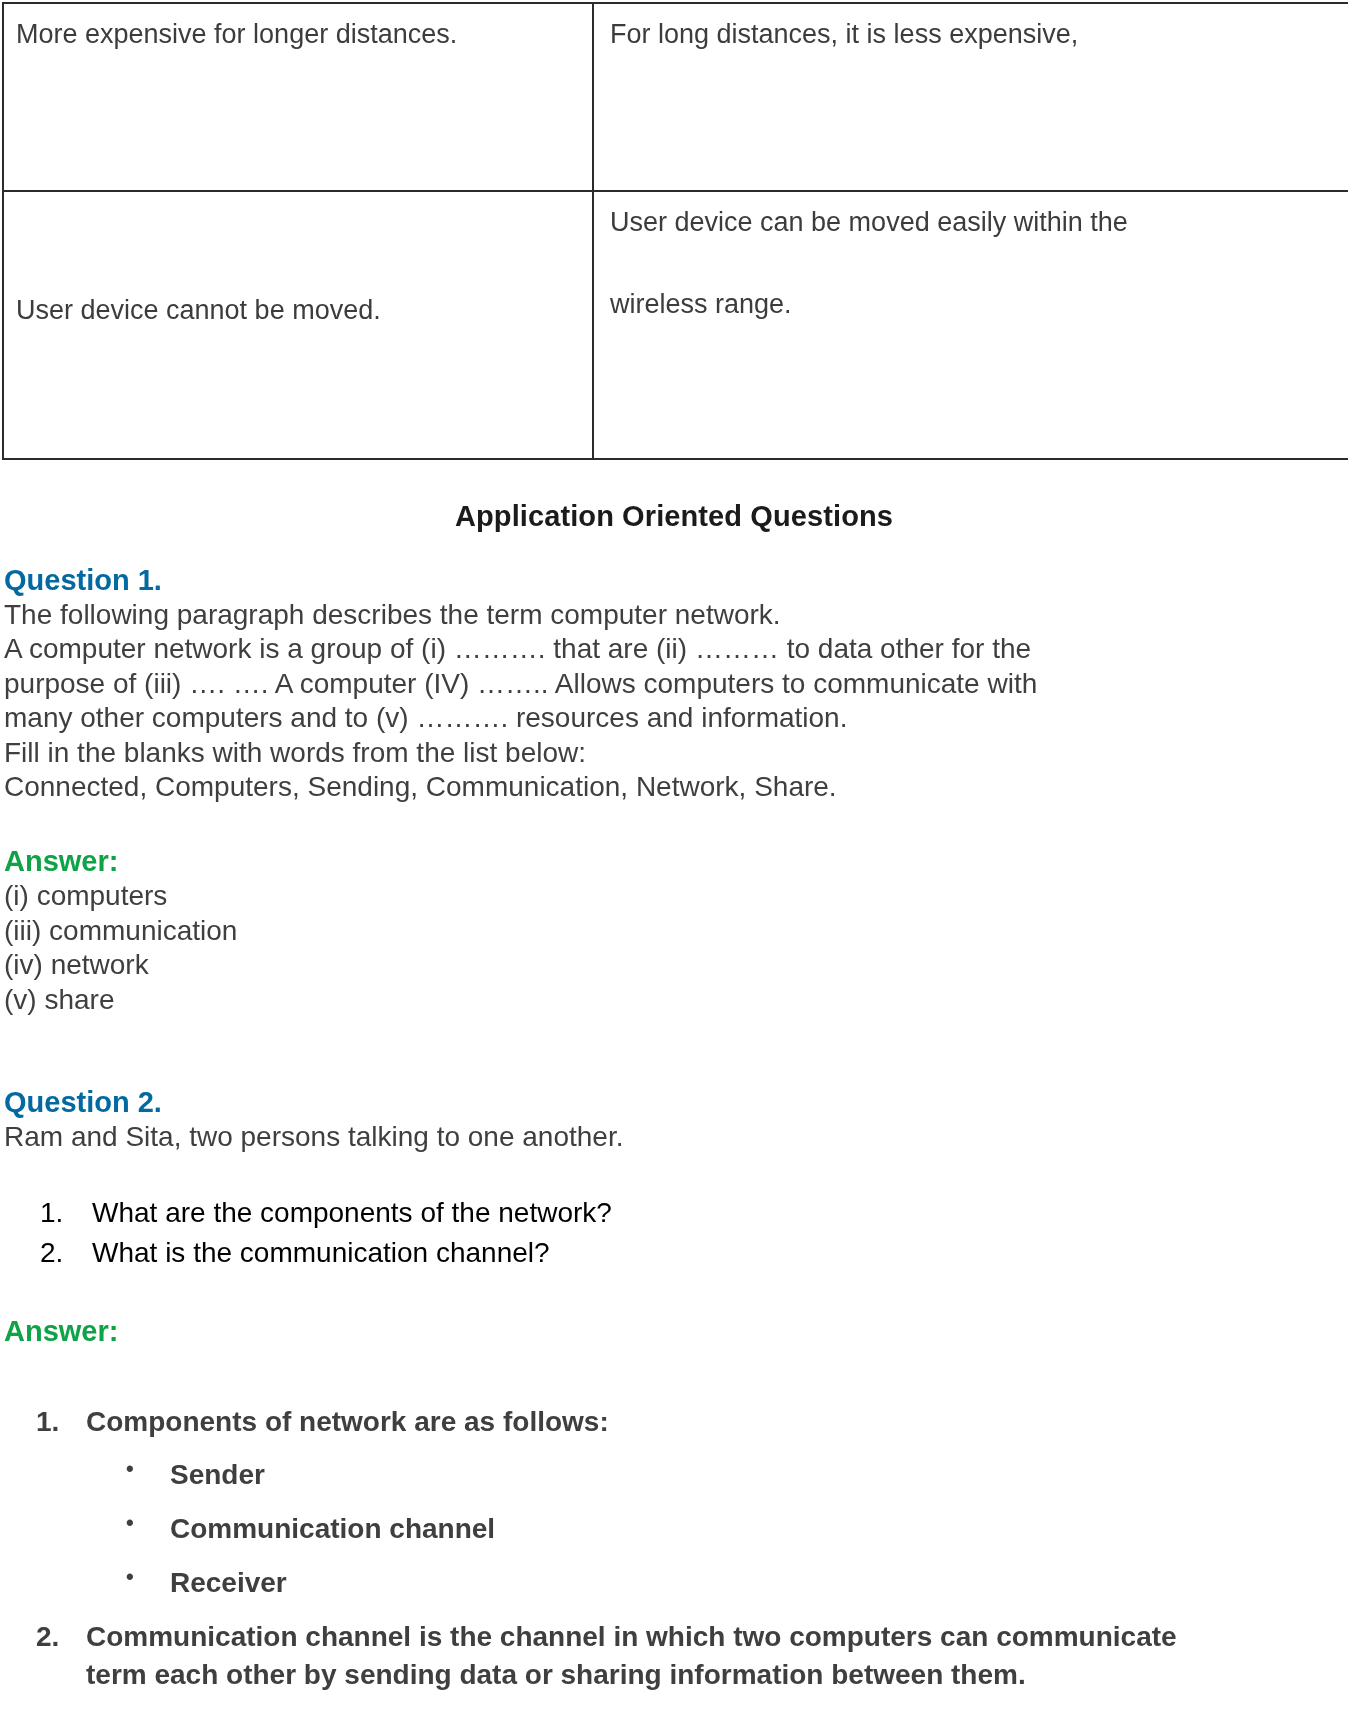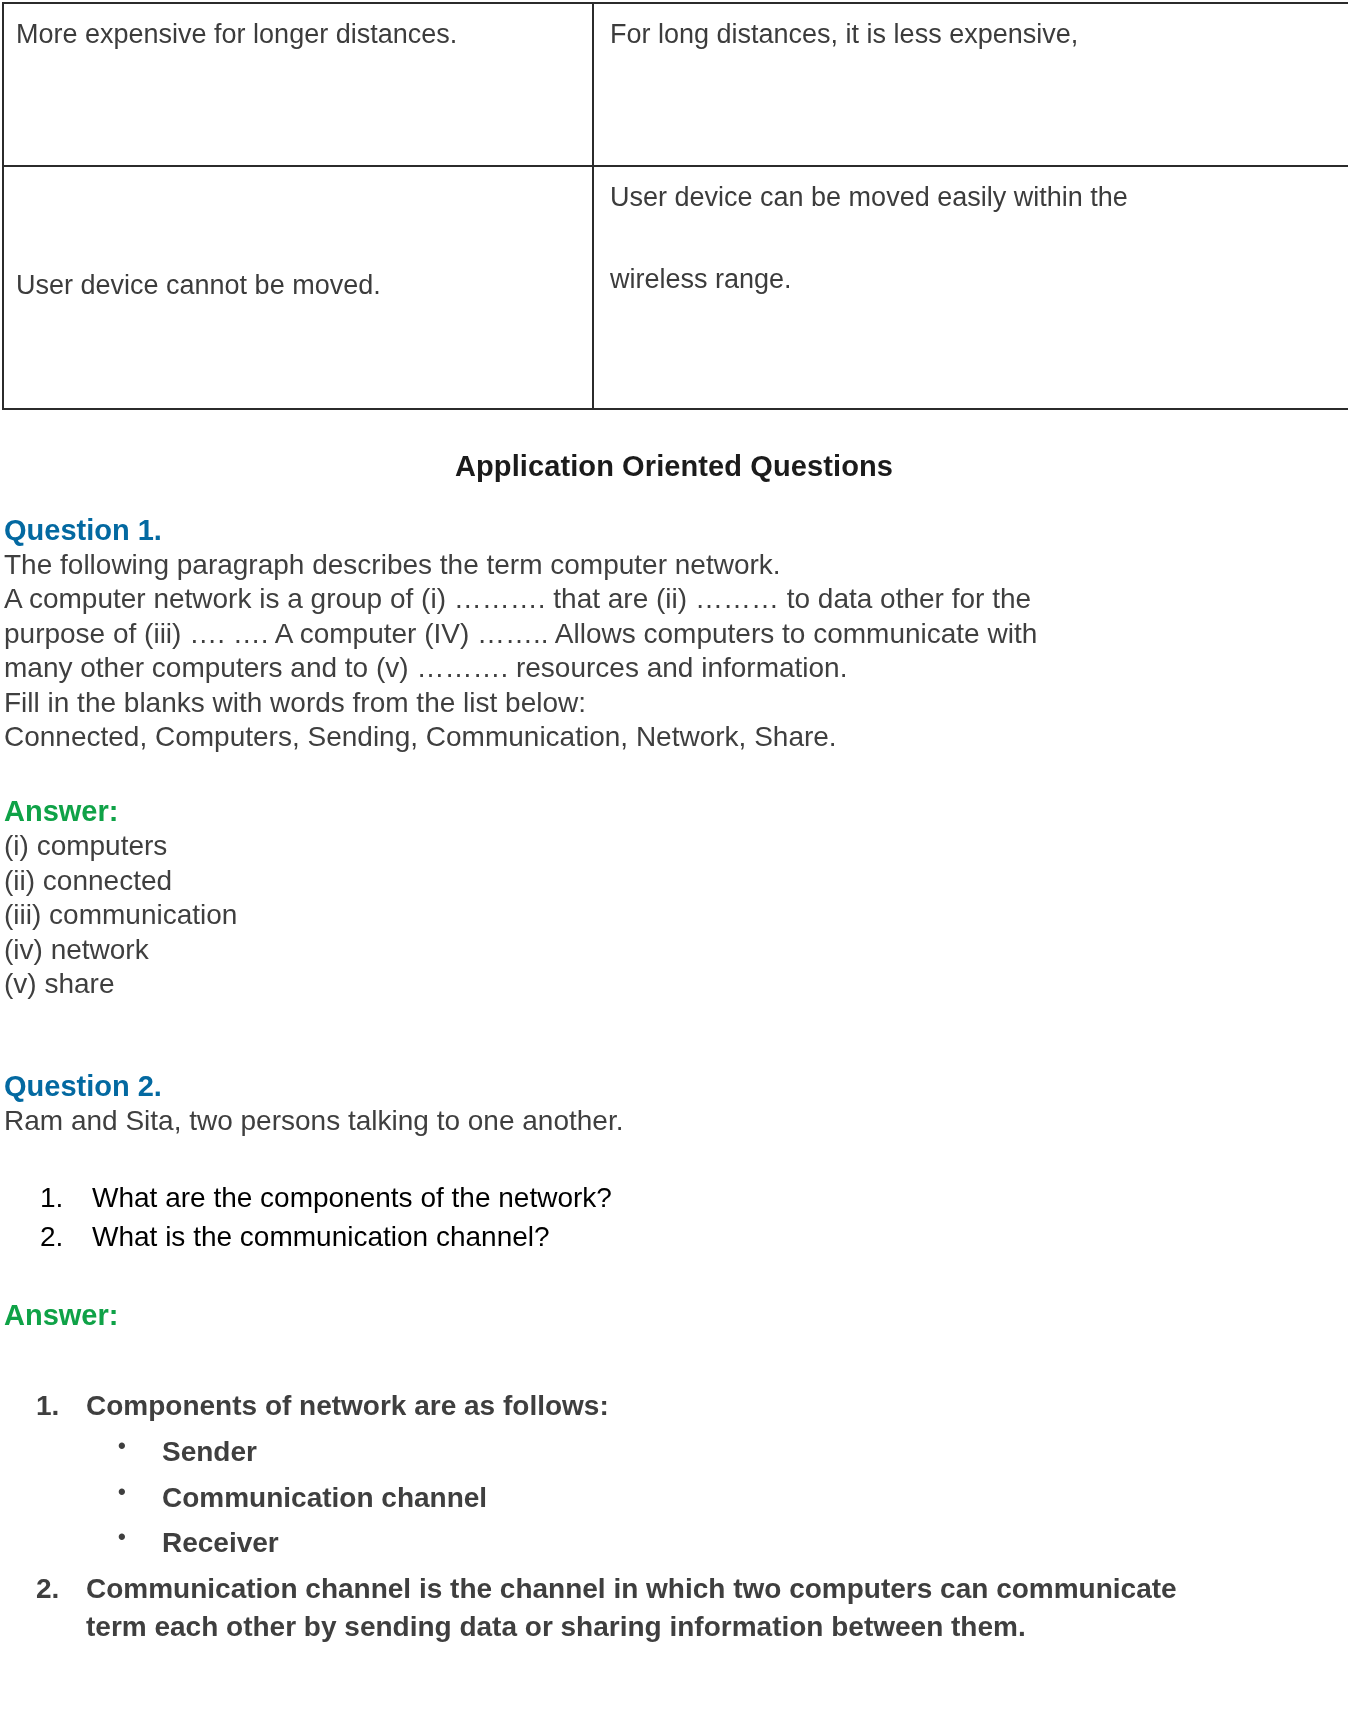--- a/index.html
+++ b/index.html
@@ -27,21 +27,21 @@
   
   .cmp-table {
     width: 1344px;
     margin: 2px 0 0 2px;
     border-collapse: collapse;
     table-layout: fixed;
   }
   .cmp-table td {
     border: 2px solid #2b2b2b;
     vertical-align: top;
-    padding: 10px 10px 3px 12px;
+    padding: 10px 10px 28px 12px;
     font-size: 27px;
     line-height: 1.55;
     color: #3c3c3c;
     font-family: "Liberation Sans", sans-serif;
   }
   .cmp-table td.col-left  { width: 566px; }
   .cmp-table td.col-right { width: 772px; padding-left: 16px; }
   .row-1 td { height: 148px; }
   .row-2 td { height: 228px; }
   .row-2 .col-left { vertical-align: middle; padding-top: 0; }
@@ -135,21 +135,21 @@
     margin: 0;
     padding-left: 0;
     list-style: none;
   }
   ul.sub-bullets > li {
     font-size: 28px;
     line-height: 1.35;
     color: #3f3f3f;
     position: relative;
     padding-left: 68px;
-    margin: 8px;
+    margin: 16px;
   }
   ul.sub-bullets > li::before {
     content: "\2022";
     position: absolute;
     left: 24px;
     top: -2px;
     font-size: 22px;
     color: #3f3f3f;
   }
   .wrap-indent { display: block; }
@@ -193,21 +193,20 @@
       <p class="para">purpose of (iii) …. …. A computer (IV) …….. Allows computers to communicate with</p>
       <p class="para">many other computers and to (v) ………. resources and information.</p>
       <p class="para">Fill in the blanks with words from the list below:</p>
       <p class="para">Connected, Computers, Sending, Communication, Network, Share.</p>
 
       <div class="gap-lg"></div>
 
       <p class="a-label">Answer:</p>
 
       <p class="para">(i) computers</p>
-      <p class="para">(ii) connected</p>
       <p class="para">(iii) communication</p>
       <p class="para">(iv) network</p>
       <p class="para">(v) share</p>
     </div>
 
     <div class="gap-lg"></div>
     <div class="gap-md"></div>
 
     <div>
       <p class="q-label">Question 2.</p>

